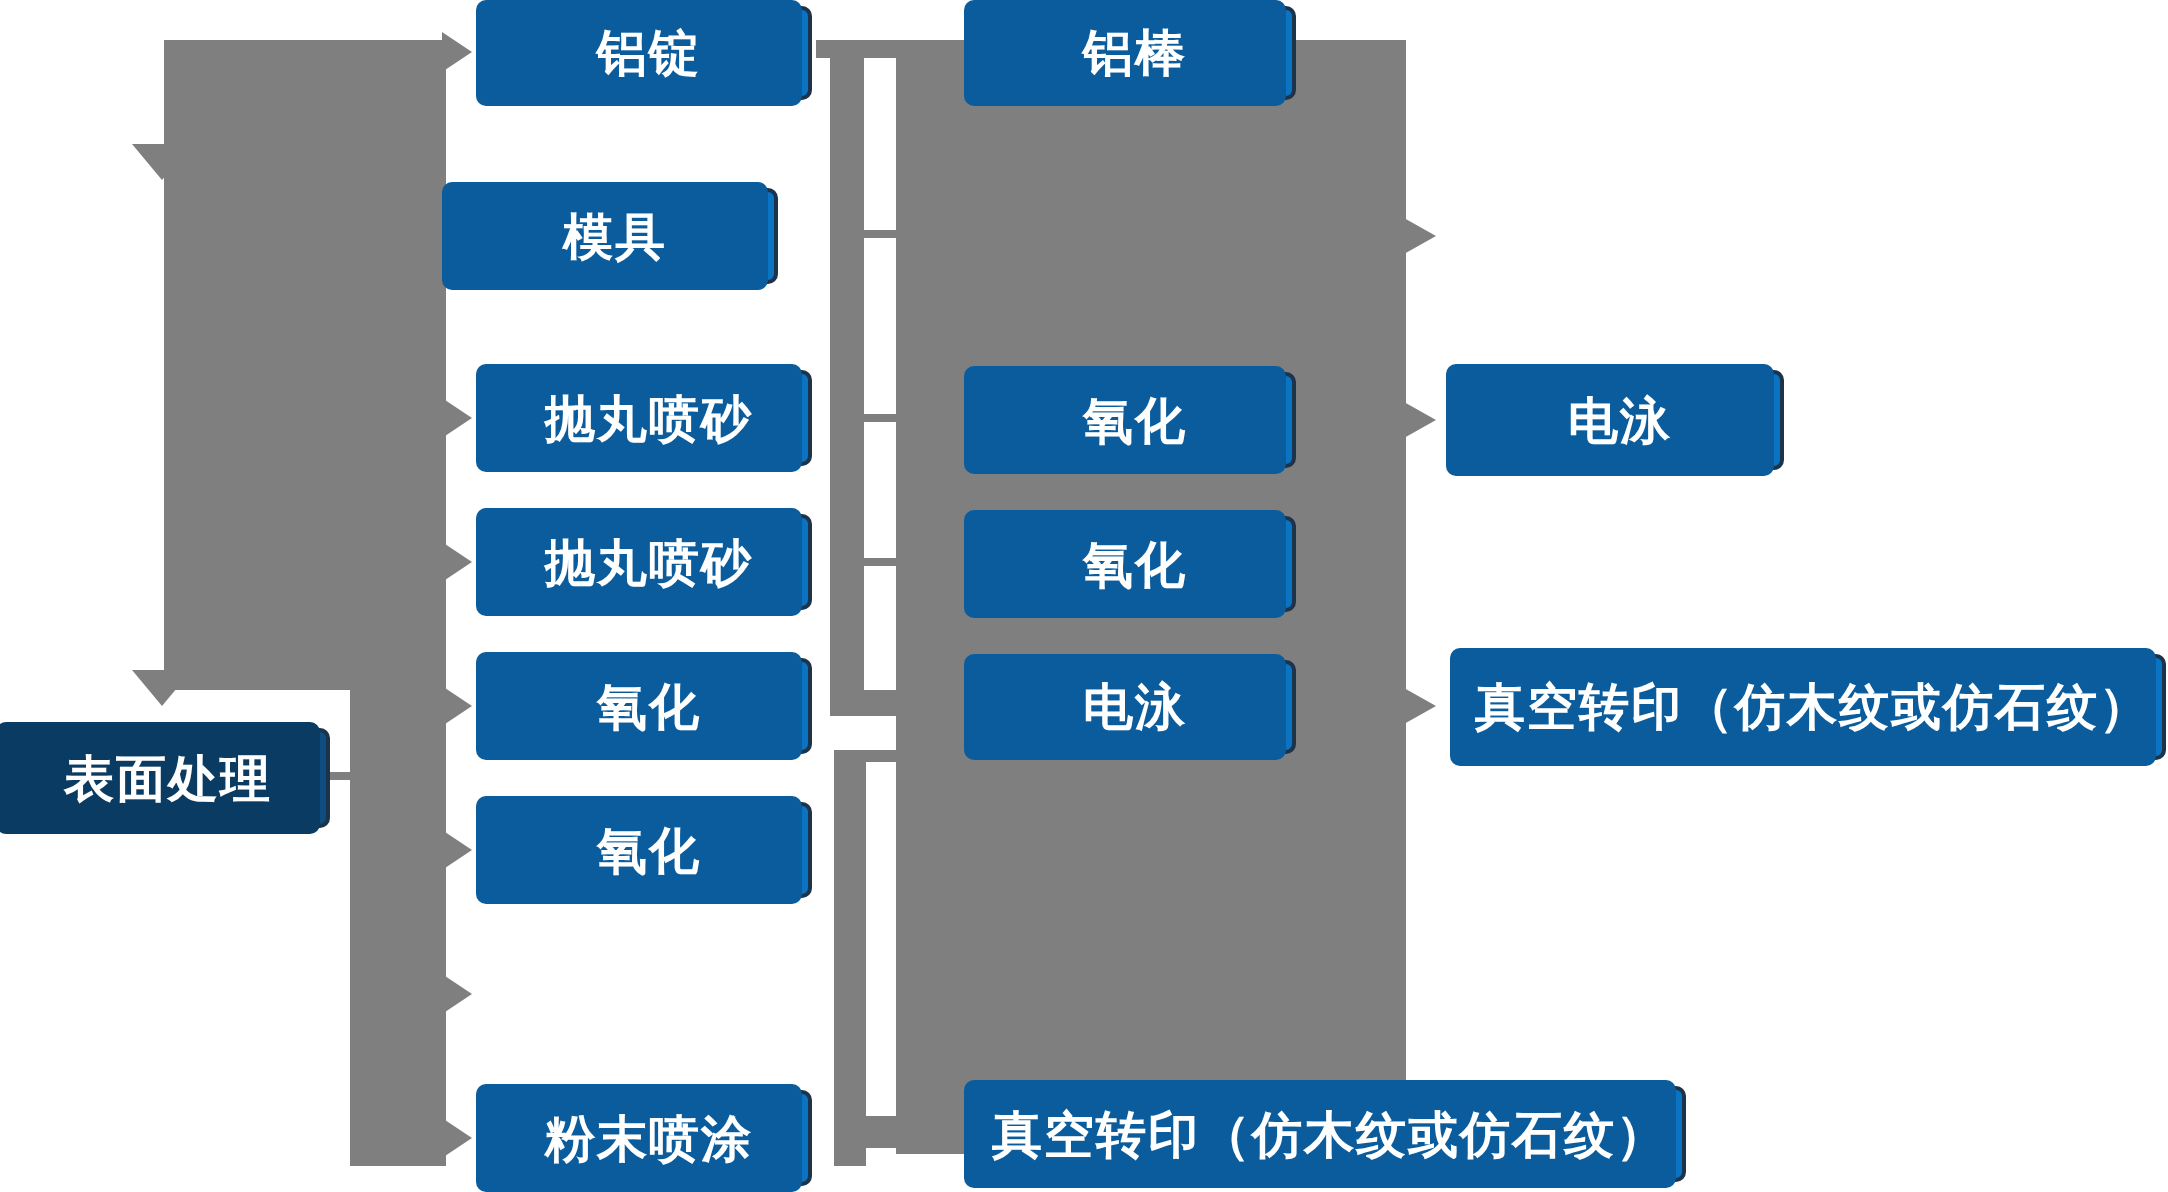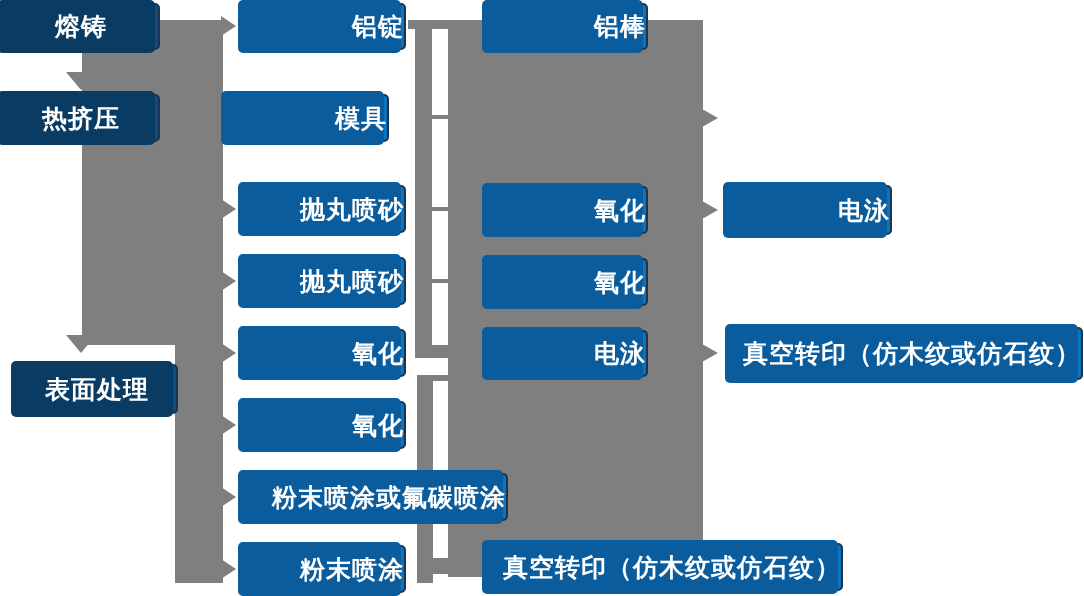--- a/index.html
+++ b/index.html
@@ -23,21 +23,21 @@
     box-sizing:border-box;
     color:#ffffff;font-weight:bold;font-size:25px;
     letter-spacing:1px;
     white-space:nowrap;
   }
   .node::before{
     content:"";position:absolute;z-index:-1;
     left:-7px;top:-5px;right:3px;bottom:-5px;
     border-radius:5px;
   }
-  .node.blue{background:var(--c-blue);justify-content:flex-end;}
+  .node.blue{background:var(--c-blue);}
   .node.blue::before{background:var(--c-blue-shadow);}
   .node.dark{background:var(--c-dark);}
   .node.dark::before{background:var(--c-dark-shadow);}
   .node .lbl{position:relative;z-index:1;}
 </style>
 </head>
 <body>
 
 <div id="stage" style="background: rgb(255, 255, 255);">
     <div class="gray-rect" style="left: 82px; top: 20px; width: 141px; height: 325px; background: rgb(127, 127, 127);"></div>
@@ -59,49 +59,40 @@
     <div class="tri tri-right" style="left: 221px; top: 108px;"></div>
     <div class="tri tri-right" style="left: 221px; top: 199px;"></div>
     <div class="tri tri-right" style="left: 221px; top: 271px;"></div>
     <div class="tri tri-right" style="left: 221px; top: 343px;"></div>
     <div class="tri tri-right" style="left: 221px; top: 415px;"></div>
     <div class="tri tri-right" style="left: 221px; top: 487px;"></div>
     <div class="tri tri-right" style="left: 221px; top: 559px;"></div>
     <div class="tri tri-right-sm" style="left: 702px; top: 109px;"></div>
     <div class="tri tri-right-sm" style="left: 702px; top: 201px;"></div>
     <div class="tri tri-right-sm" style="left: 702px; top: 344px;"></div>
-    <div class="node dark" style="left: 2px; top: 3px; width: 158px; height: 47px;">
-      <span class="lbl">熔铸</span>
-    </div>
-    <div class="node dark" style="left: 2px; top: 94px; width: 158px; height: 48px;">
-      <span class="lbl">热挤压</span>
-    </div>
-    <div class="node dark" style="left: 16px; top: 364px; width: 162px; height: 50px;">
+    <div class="node dark" style="left: 3px; top: 364px; width: 162px; height: 50px;">
       <span class="lbl">表面处理</span>
     </div>
     <div class="node blue" style="left: 243px; top: 3px; width: 163px; height: 47px;">
       <span class="lbl">铝锭</span>
     </div>
     <div class="node blue" style="left: 226px; top: 94px; width: 163px; height: 48px;">
       <span class="lbl">模具</span>
     </div>
     <div class="node blue" style="left: 243px; top: 185px; width: 163px; height: 48px;">
       <span class="lbl">抛丸喷砂</span>
     </div>
     <div class="node blue" style="left: 243px; top: 257px; width: 163px; height: 48px;">
       <span class="lbl">抛丸喷砂</span>
     </div>
     <div class="node blue" style="left: 243px; top: 329px; width: 163px; height: 48px;">
       <span class="lbl">氧化</span>
     </div>
     <div class="node blue" style="left: 243px; top: 401px; width: 163px; height: 48px;">
       <span class="lbl">氧化</span>
-    </div>
-    <div class="node blue" style="left: 243px; top: 473px; width: 265px; height: 48px;">
-      <span class="lbl">粉末喷涂或氟碳喷涂</span>
     </div>
     <div class="node blue" style="left: 243px; top: 545px; width: 163px; height: 48px;">
       <span class="lbl">粉末喷涂</span>
     </div>
     <div class="node blue" style="left: 487px; top: 3px; width: 161px; height: 47px;">
       <span class="lbl">铝棒</span>
     </div>
     <div class="node blue" style="left: 487px; top: 186px; width: 161px; height: 48px;">
       <span class="lbl">氧化</span>
     </div>

